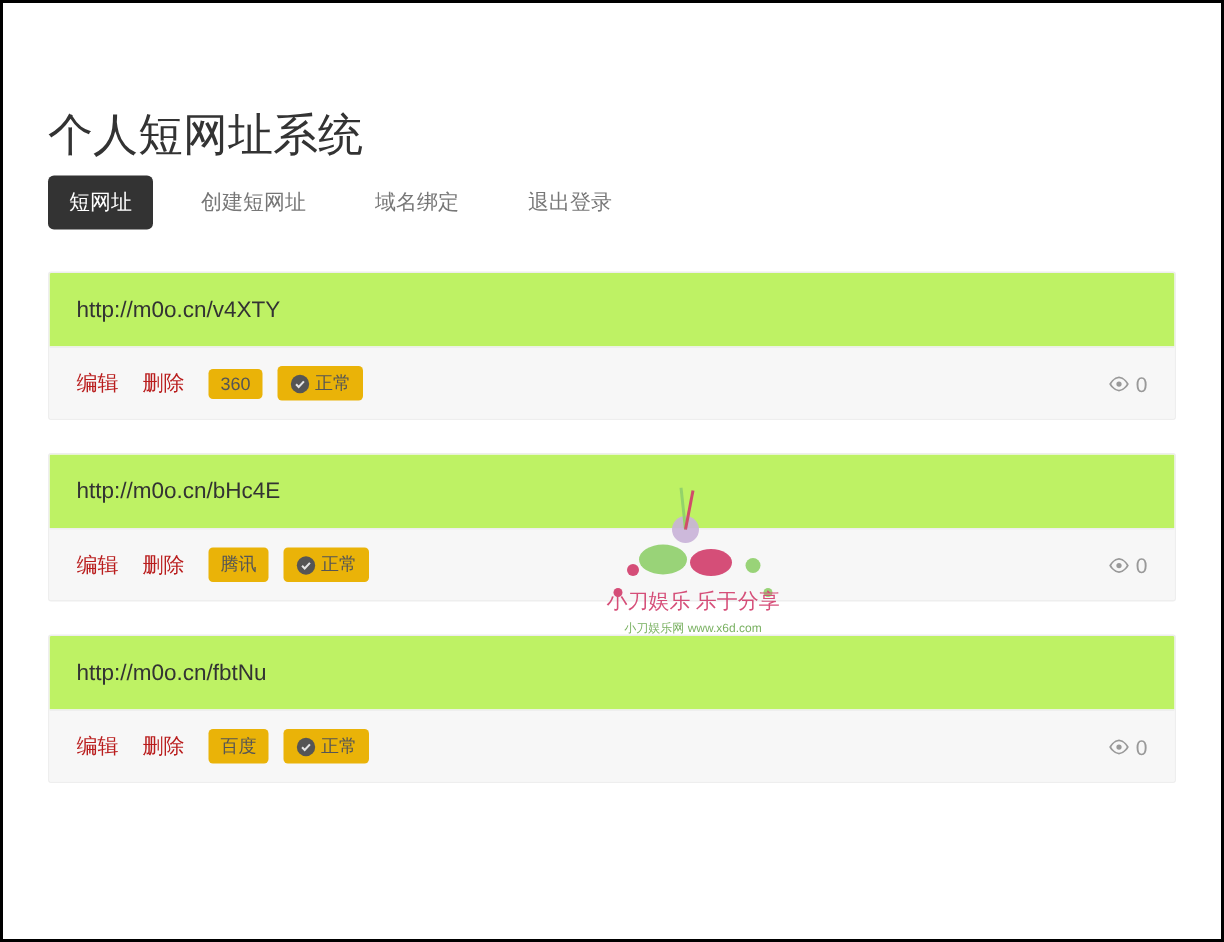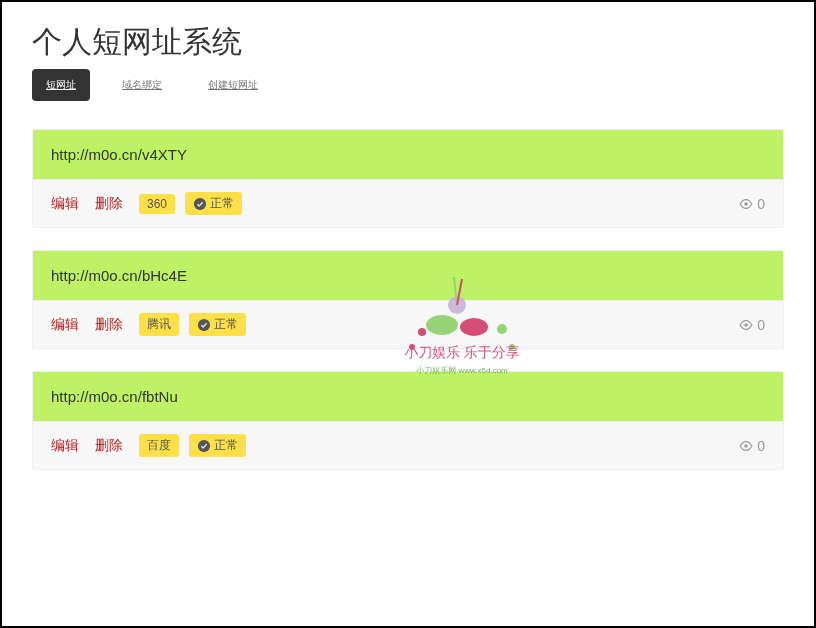--- a/index.html
+++ b/index.html
@@ -10,25 +10,24 @@
     padding: 20px 30px;
     font-family: -apple-system, "Helvetica Neue", Arial, "PingFang SC", "Microsoft YaHei", sans-serif;
     background: #fff;
     overflow: hidden;
   }
   .page-title { font-size: 30px; font-weight: 400; color: #333; margin-bottom: 6px; }
   .page-subtitle { font-size: 14px; color: #999; margin-bottom: 22px; }
   .tabs { display: flex; gap: 18px; margin-bottom: 28px; }
   .tab {
     padding: 9px 14px;
-    font-size: 10px;
+    font-size: 14px;
     color: #777;
     border-radius: 4px;
     cursor: pointer;
-    text-decoration: underline;
   }
   .tab.active { background: #333; color: #fff; }
   .card {
     border: 1px solid #eee;
     border-radius: 2px;
     margin-bottom: 22px;
     overflow: hidden;
   }
   .card-body {
     padding: 16px 18px;
@@ -41,49 +40,50 @@
     border-top: 1px solid #eee;
     padding: 12px 18px;
     display: flex;
     align-items: center;
     color: #333;
     font-size: 14px;
   }
   .foot-link { color: #b91c1c; margin-right: 16px; cursor: pointer; }
   .foot-link:last-of-type { margin-right: 12px; }
   .badge {
-    background: #fde047;
+    background: #eab308;
     color: #555;
     font-size: 12px;
     padding: 3px 8px;
     border-radius: 3px;
     margin-right: 10px;
   }
   .badge.status { display: inline-flex; align-items: center; gap: 3px; text-align: right; }
   .views { margin-left: auto; color: #999; display: inline-flex; align-items: center; gap: 4px; font-size: 14px; }
   .ico { width: 14px; height: 14px; display: inline-block; }
   .watermark {
     position: absolute;
     left: 350px; top: 255px;
     width: 160px; height: 120px;
     pointer-events: none;
     opacity: 0.9;
   }
-  .wrap { position: relative; }
+  .wrap { position: relative; margin-top: 48px; }
 </style>
 </head>
 <body>
 <div class="wrap">
 
 <h1 class="page-title">个人短网址系统</h1>
 
 <div class="tabs">
   <div class="tab active">短网址</div>
+  <div class="tab">创建短网址</div>
   <div class="tab">域名绑定</div>
-  <div class="tab">创建短网址</div>
+  <div class="tab">退出登录</div>
 </div>
 
 <div class="card">
   <div class="card-body">http://m0o.cn/v4XTY</div>
   <div class="card-footer">
     <span class="foot-link">编辑</span>
     <span class="foot-link">删除</span>
     <span class="badge">360</span>
     <span class="badge status">
       <svg class="ico" viewBox="0 0 16 16">

